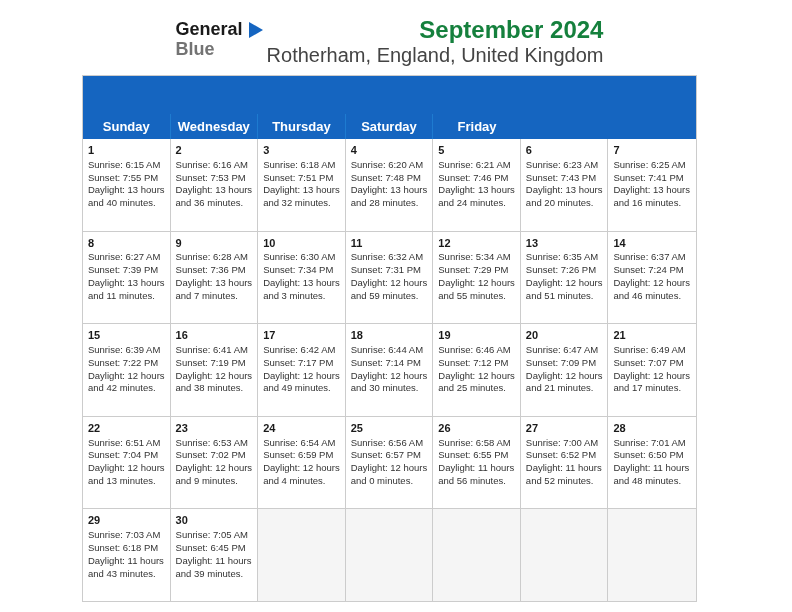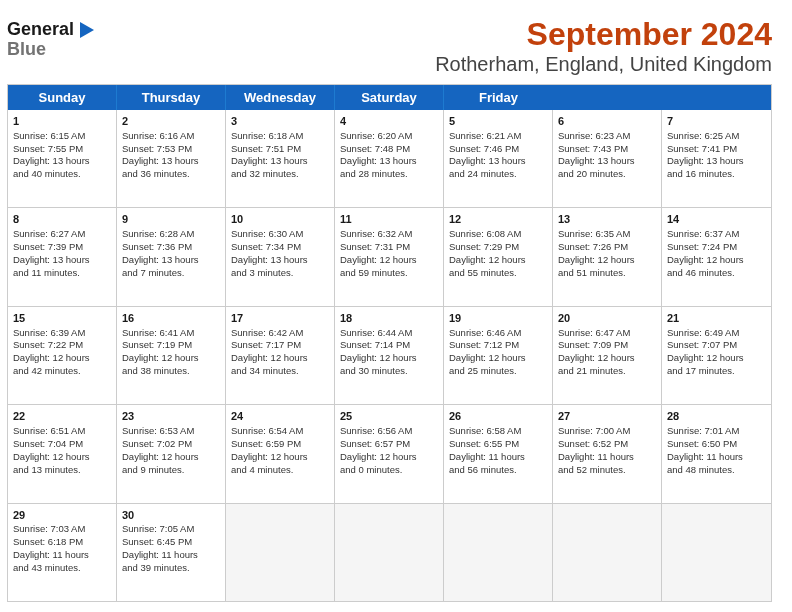--- a/index.html
+++ b/index.html
@@ -9,20 +9,21 @@
       width: 792px;
       height: 612px;
       overflow: hidden;
     }
     .page {
       width: 792px;
       height: 612px;
       padding: 16px 20px 10px 7px;
       display: flex;
       flex-direction: column;
+      align-items: center;
     }
     .header {
       display: flex;
       align-items: flex-start;
       justify-content: space-between;
       margin-bottom: 8px;
     }
     .logo {
       display: flex;
       align-items: center;
@@ -34,23 +35,23 @@
       font-size: 18px;
       font-weight: bold;
       line-height: 1.1;
     }
     .logo-text span:first-child { color: #1a1a1a; }
     .logo-text span:last-child { color: #1565c0; }
     .title-block {
       text-align: right;
     }
     .title-block h1 {
-      font-size: 32px;
+      font-size: 24px;
       font-weight: bold;
-      color: #c2410c;
+      color: #15803d;
     }
     .title-block h2 {
       font-size: 20px;
       font-weight: normal;
       color: #444;
     }
     .calendar {
       flex: 1;
       display: flex;
       flex-direction: column;
@@ -61,20 +62,21 @@
       grid-template-columns: repeat(7, 1fr);
       background: #1565c0;
     }
     .cal-header-cell {
       color: #fff;
       font-size: 13px;
       font-weight: bold;
       text-align: center;
       padding: 5px 4px;
       border-right: 1px solid #1e7bd0;
+      margin-top: 38px;
     }
     .cal-header-cell:last-child { border-right: none; }
     .cal-body {
       display: flex;
       flex-direction: column;
       flex: 1;
     }
     .cal-row {
       display: grid;
       grid-template-columns: repeat(7, 1fr);
@@ -121,48 +123,48 @@
     </div>
     <div class="title-block">
       <h1>September 2024</h1>
       <h2>Rotherham, England, United Kingdom</h2>
     </div>
   </div>
 
   <div class="calendar">
     <div class="cal-header-row">
     <div class="cal-header-cell">Sunday</div>
+        <div class="cal-header-cell">Wednesday</div>
         <div class="cal-header-cell">Thursday</div>
-        <div class="cal-header-cell">Wednesday</div>
         <div class="cal-header-cell">Saturday</div>
         <div class="cal-header-cell">Friday</div>
       </div>
     <div class="cal-body">
     <div class="cal-row">
           <div class="cal-cell"><span class="day-num">1</span><span class="sunrise">Sunrise: 6:15 AM</span><br><span class="sunset">Sunset: 7:55 PM</span><br><span class="daylight">Daylight: 13 hours</span><br><span class="daylight">and 40 minutes.</span></div>
           <div class="cal-cell"><span class="day-num">2</span><span class="sunrise">Sunrise: 6:16 AM</span><br><span class="sunset">Sunset: 7:53 PM</span><br><span class="daylight">Daylight: 13 hours</span><br><span class="daylight">and 36 minutes.</span></div>
           <div class="cal-cell"><span class="day-num">3</span><span class="sunrise">Sunrise: 6:18 AM</span><br><span class="sunset">Sunset: 7:51 PM</span><br><span class="daylight">Daylight: 13 hours</span><br><span class="daylight">and 32 minutes.</span></div>
           <div class="cal-cell"><span class="day-num">4</span><span class="sunrise">Sunrise: 6:20 AM</span><br><span class="sunset">Sunset: 7:48 PM</span><br><span class="daylight">Daylight: 13 hours</span><br><span class="daylight">and 28 minutes.</span></div>
           <div class="cal-cell"><span class="day-num">5</span><span class="sunrise">Sunrise: 6:21 AM</span><br><span class="sunset">Sunset: 7:46 PM</span><br><span class="daylight">Daylight: 13 hours</span><br><span class="daylight">and 24 minutes.</span></div>
           <div class="cal-cell"><span class="day-num">6</span><span class="sunrise">Sunrise: 6:23 AM</span><br><span class="sunset">Sunset: 7:43 PM</span><br><span class="daylight">Daylight: 13 hours</span><br><span class="daylight">and 20 minutes.</span></div>
           <div class="cal-cell"><span class="day-num">7</span><span class="sunrise">Sunrise: 6:25 AM</span><br><span class="sunset">Sunset: 7:41 PM</span><br><span class="daylight">Daylight: 13 hours</span><br><span class="daylight">and 16 minutes.</span></div>
         </div>
         <div class="cal-row">
           <div class="cal-cell"><span class="day-num">8</span><span class="sunrise">Sunrise: 6:27 AM</span><br><span class="sunset">Sunset: 7:39 PM</span><br><span class="daylight">Daylight: 13 hours</span><br><span class="daylight">and 11 minutes.</span></div>
           <div class="cal-cell"><span class="day-num">9</span><span class="sunrise">Sunrise: 6:28 AM</span><br><span class="sunset">Sunset: 7:36 PM</span><br><span class="daylight">Daylight: 13 hours</span><br><span class="daylight">and 7 minutes.</span></div>
           <div class="cal-cell"><span class="day-num">10</span><span class="sunrise">Sunrise: 6:30 AM</span><br><span class="sunset">Sunset: 7:34 PM</span><br><span class="daylight">Daylight: 13 hours</span><br><span class="daylight">and 3 minutes.</span></div>
           <div class="cal-cell"><span class="day-num">11</span><span class="sunrise">Sunrise: 6:32 AM</span><br><span class="sunset">Sunset: 7:31 PM</span><br><span class="daylight">Daylight: 12 hours</span><br><span class="daylight">and 59 minutes.</span></div>
-          <div class="cal-cell"><span class="day-num">12</span><span class="sunrise">Sunrise: 6:08 AM</span><br><span class="sunset">Sunset: 7:29 PM</span><br><span class="daylight">Daylight: 12 hours</span><br><span class="daylight">and 55 minutes.</span></div>
+          <div class="cal-cell"><span class="day-num">12</span><span class="sunrise">Sunrise: 5:34 AM</span><br><span class="sunset">Sunset: 7:29 PM</span><br><span class="daylight">Daylight: 12 hours</span><br><span class="daylight">and 55 minutes.</span></div>
           <div class="cal-cell"><span class="day-num">13</span><span class="sunrise">Sunrise: 6:35 AM</span><br><span class="sunset">Sunset: 7:26 PM</span><br><span class="daylight">Daylight: 12 hours</span><br><span class="daylight">and 51 minutes.</span></div>
           <div class="cal-cell"><span class="day-num">14</span><span class="sunrise">Sunrise: 6:37 AM</span><br><span class="sunset">Sunset: 7:24 PM</span><br><span class="daylight">Daylight: 12 hours</span><br><span class="daylight">and 46 minutes.</span></div>
         </div>
         <div class="cal-row">
           <div class="cal-cell"><span class="day-num">15</span><span class="sunrise">Sunrise: 6:39 AM</span><br><span class="sunset">Sunset: 7:22 PM</span><br><span class="daylight">Daylight: 12 hours</span><br><span class="daylight">and 42 minutes.</span></div>
           <div class="cal-cell"><span class="day-num">16</span><span class="sunrise">Sunrise: 6:41 AM</span><br><span class="sunset">Sunset: 7:19 PM</span><br><span class="daylight">Daylight: 12 hours</span><br><span class="daylight">and 38 minutes.</span></div>
-          <div class="cal-cell"><span class="day-num">17</span><span class="sunrise">Sunrise: 6:42 AM</span><br><span class="sunset">Sunset: 7:17 PM</span><br><span class="daylight">Daylight: 12 hours</span><br><span class="daylight">and 34 minutes.</span></div>
+          <div class="cal-cell"><span class="day-num">17</span><span class="sunrise">Sunrise: 6:42 AM</span><br><span class="sunset">Sunset: 7:17 PM</span><br><span class="daylight">Daylight: 12 hours</span><br><span class="daylight">and 49 minutes.</span></div>
           <div class="cal-cell"><span class="day-num">18</span><span class="sunrise">Sunrise: 6:44 AM</span><br><span class="sunset">Sunset: 7:14 PM</span><br><span class="daylight">Daylight: 12 hours</span><br><span class="daylight">and 30 minutes.</span></div>
           <div class="cal-cell"><span class="day-num">19</span><span class="sunrise">Sunrise: 6:46 AM</span><br><span class="sunset">Sunset: 7:12 PM</span><br><span class="daylight">Daylight: 12 hours</span><br><span class="daylight">and 25 minutes.</span></div>
           <div class="cal-cell"><span class="day-num">20</span><span class="sunrise">Sunrise: 6:47 AM</span><br><span class="sunset">Sunset: 7:09 PM</span><br><span class="daylight">Daylight: 12 hours</span><br><span class="daylight">and 21 minutes.</span></div>
           <div class="cal-cell"><span class="day-num">21</span><span class="sunrise">Sunrise: 6:49 AM</span><br><span class="sunset">Sunset: 7:07 PM</span><br><span class="daylight">Daylight: 12 hours</span><br><span class="daylight">and 17 minutes.</span></div>
         </div>
         <div class="cal-row">
           <div class="cal-cell"><span class="day-num">22</span><span class="sunrise">Sunrise: 6:51 AM</span><br><span class="sunset">Sunset: 7:04 PM</span><br><span class="daylight">Daylight: 12 hours</span><br><span class="daylight">and 13 minutes.</span></div>
           <div class="cal-cell"><span class="day-num">23</span><span class="sunrise">Sunrise: 6:53 AM</span><br><span class="sunset">Sunset: 7:02 PM</span><br><span class="daylight">Daylight: 12 hours</span><br><span class="daylight">and 9 minutes.</span></div>
           <div class="cal-cell"><span class="day-num">24</span><span class="sunrise">Sunrise: 6:54 AM</span><br><span class="sunset">Sunset: 6:59 PM</span><br><span class="daylight">Daylight: 12 hours</span><br><span class="daylight">and 4 minutes.</span></div>
           <div class="cal-cell"><span class="day-num">25</span><span class="sunrise">Sunrise: 6:56 AM</span><br><span class="sunset">Sunset: 6:57 PM</span><br><span class="daylight">Daylight: 12 hours</span><br><span class="daylight">and 0 minutes.</span></div>

